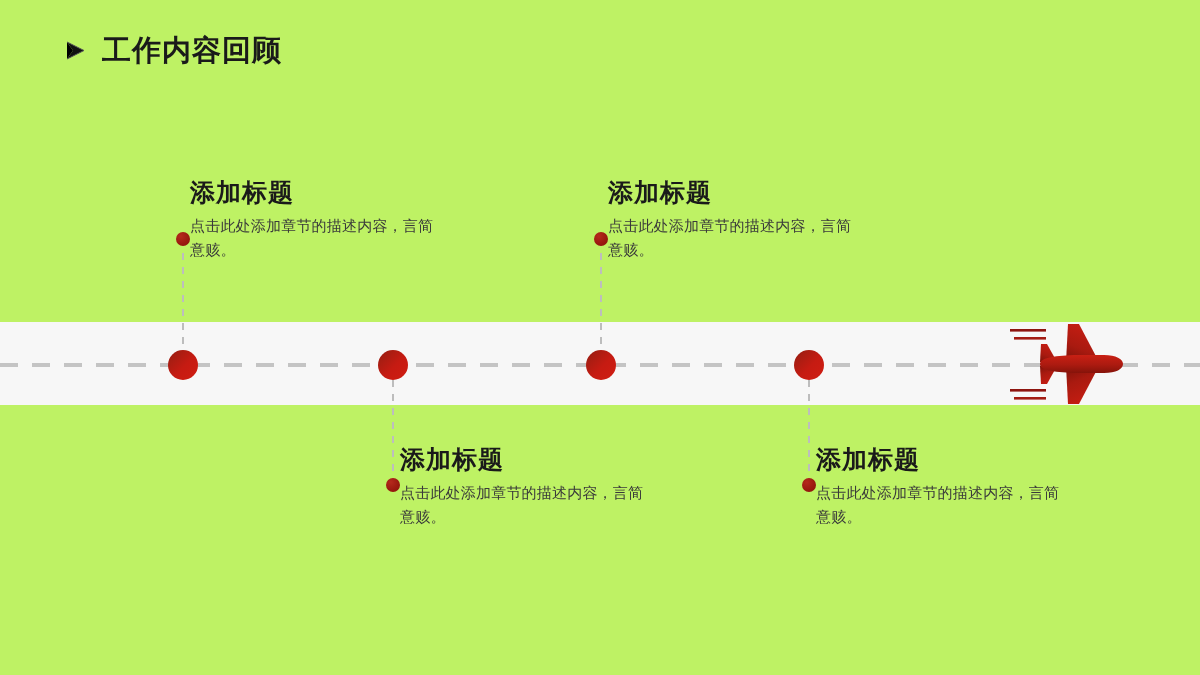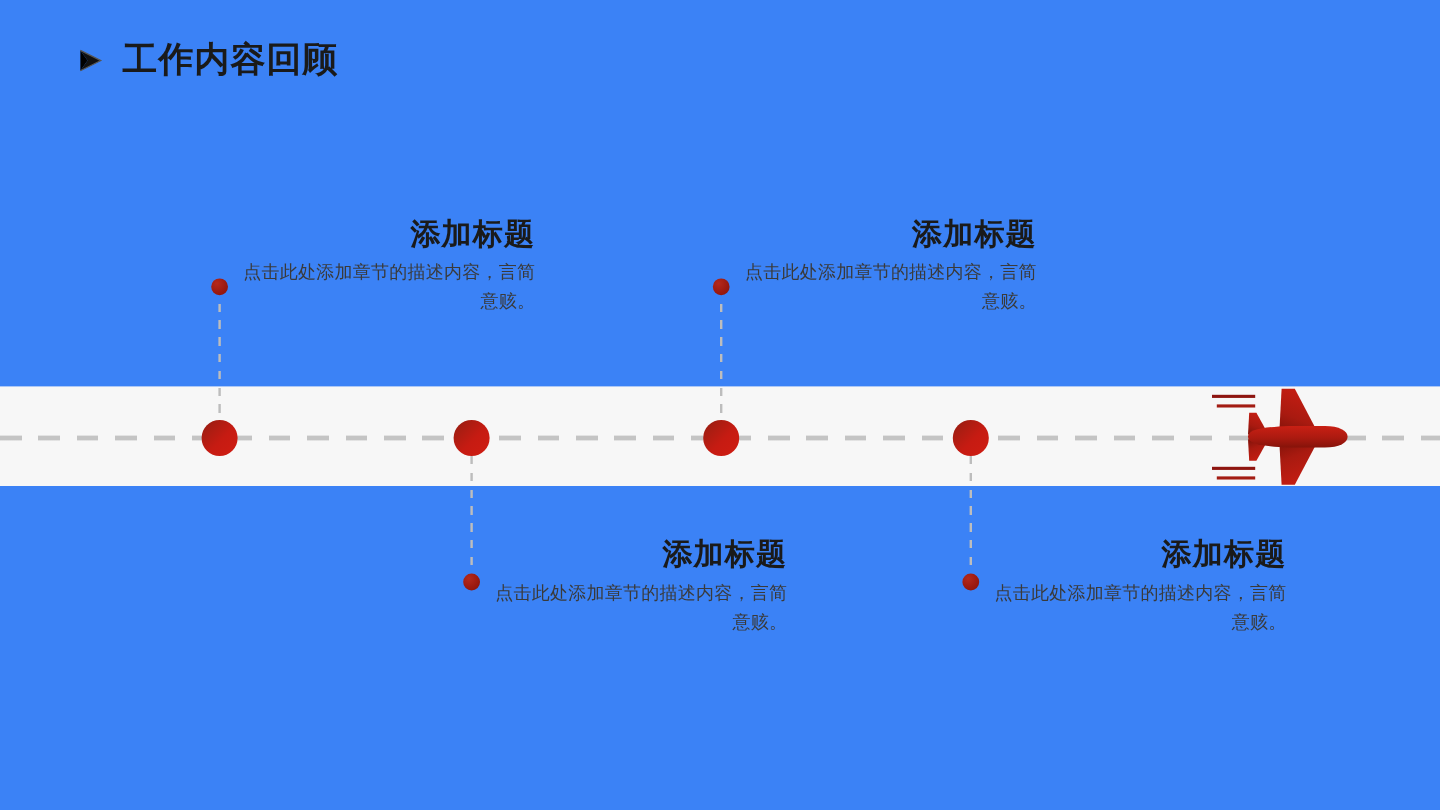--- a/index.html
+++ b/index.html
@@ -10,21 +10,21 @@
     width: 1200px;
     height: 675px;
     background: #ffffff;
     font-family: "Liberation Sans", "DejaVu Sans", sans-serif;
     overflow: hidden;
   }
   .slide {
     position: relative;
     width: 1200px;
     height: 675px;
-    background: #3b82f6;
+    background: #bef264;
   }
 
   
   .slide-header {
     position: absolute;
     left: 62px;
     top: 36px;
     display: flex;
     align-items: center;
     gap: 14px;
@@ -101,21 +101,22 @@
     width: 14px;
     height: 14px;
     border-radius: 50%;
     background: radial-gradient(circle at 34% 30%, #b5291c 0%, #9c1a10 55%, #861309 100%);
   }
 
   
   .item-text {
     position: absolute;
     width: 256px;
-    text-align: right;
+    text-align: left;
+    font-family: Liberation Mono, monospace;
   }
   .item-title {
     font-size: 25px;
     font-weight: bold;
     color: #1a1a1a;
     line-height: 1.12;
     letter-spacing: 1px;
     margin: 0 0 7px 0;
   }
   .item-desc {

